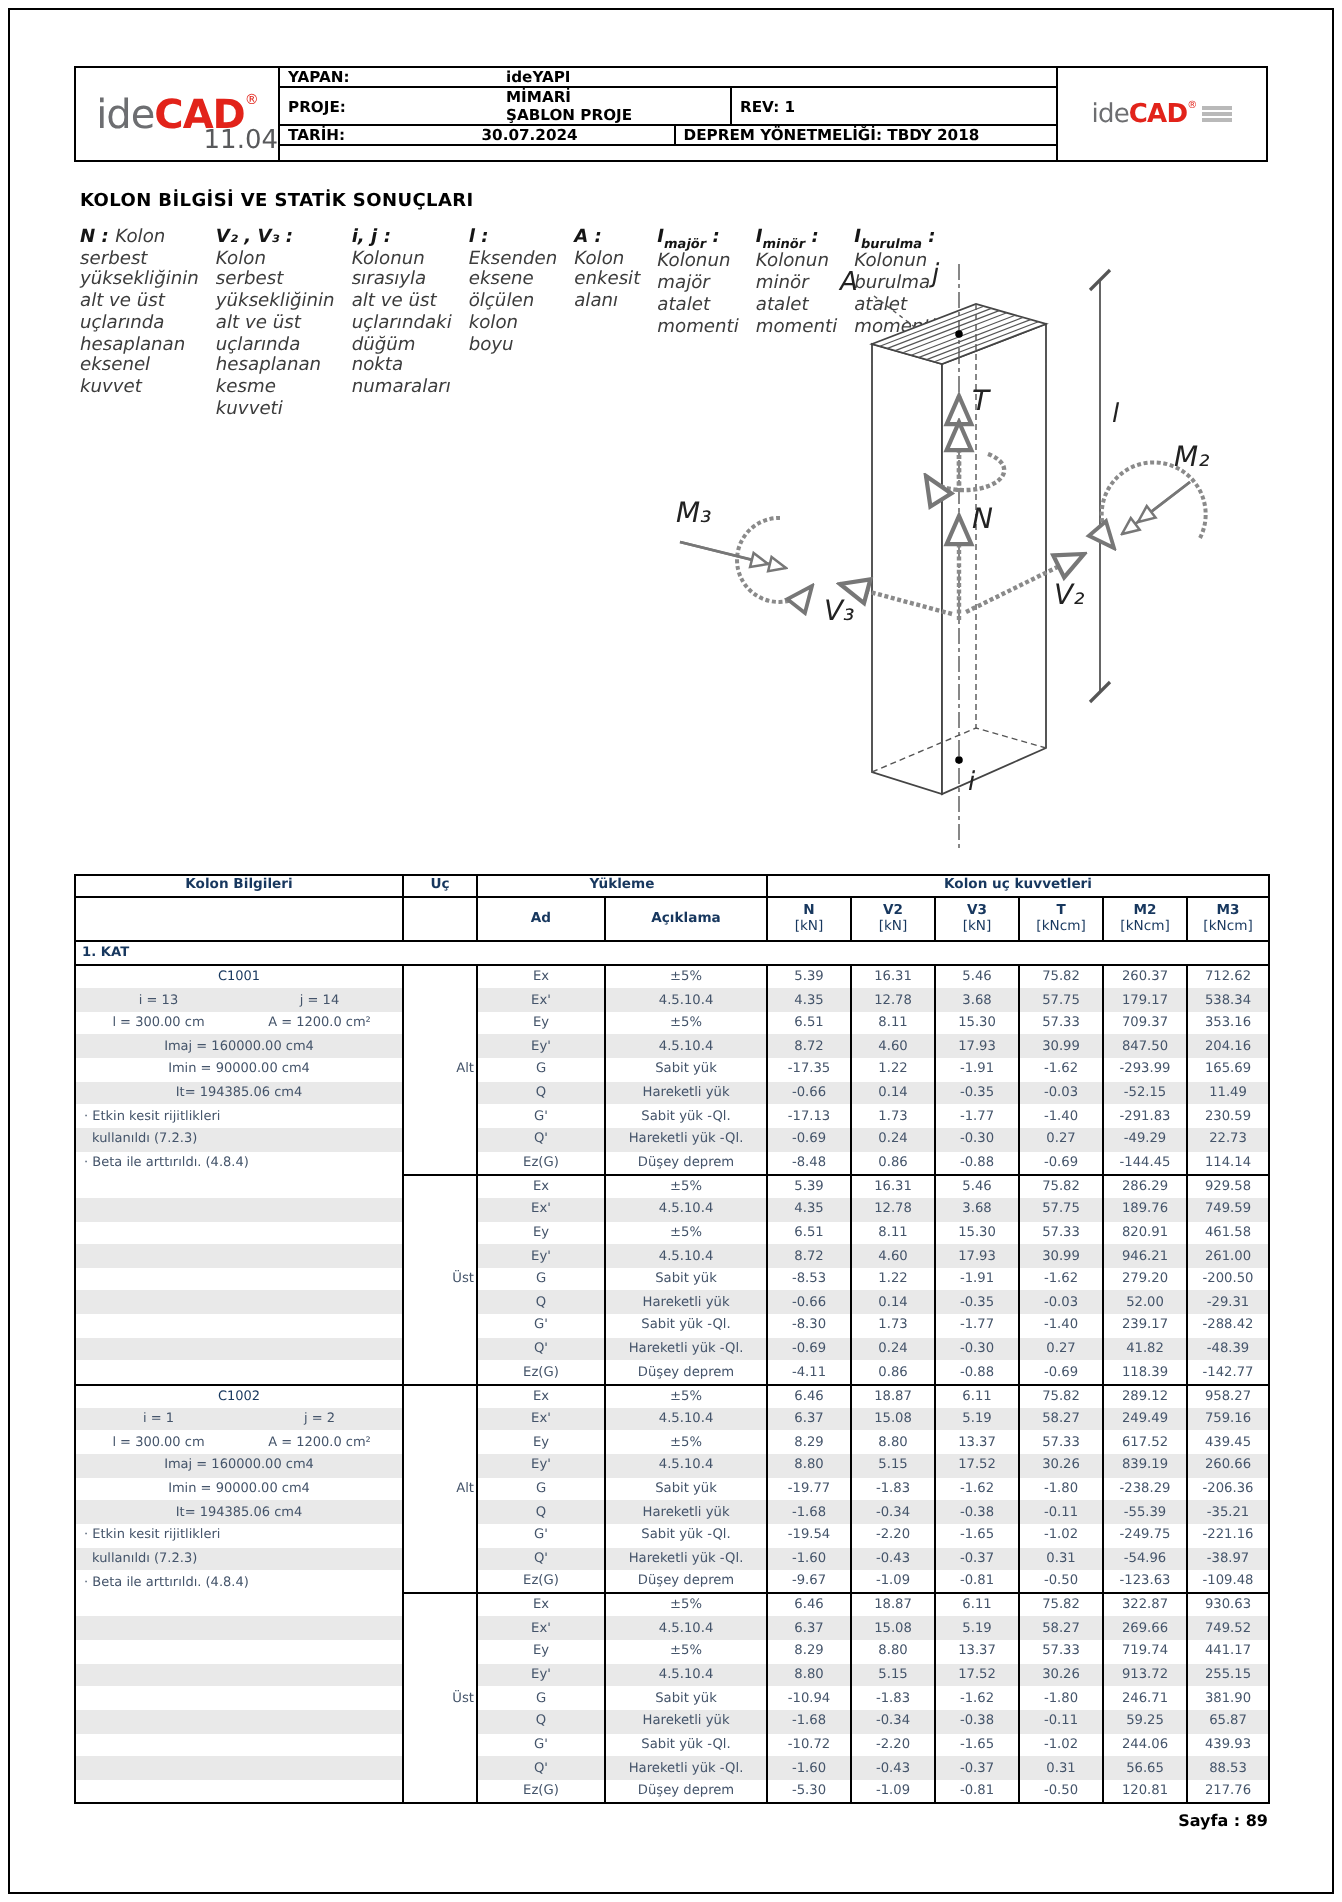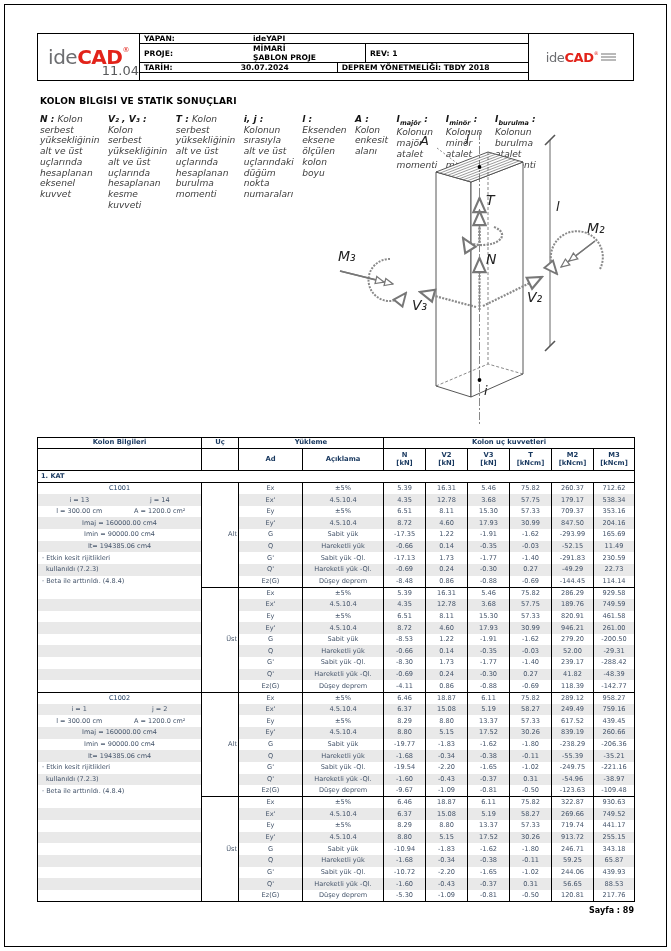--- a/index.html
+++ b/index.html
@@ -47,21 +47,21 @@
   .dlabel{font-style:italic; font-size:13px; fill:#222; font-family:"DejaVu Sans", sans-serif;}
   .dlabel.big{font-size:14px;}
 
   
   table.main{position:absolute; left:37px; top:437px; width:597px; border-collapse:collapse; table-layout:fixed;
              border:1.5px solid var(--line); font-size:6.6px; color:var(--body);}
   table.main th, table.main td{border-left:1px solid var(--line); border-right:1px solid var(--line); padding:0 1px; height:11.65px; line-height:1.05; overflow:hidden; white-space:nowrap;}
   table.main thead th{border:1px solid var(--line); color:var(--navy); font-weight:bold; font-size:6.8px; text-align:center;}
   tr.h1 th{height:11px;}
   tr.h2 th{height:22px;}
-  .unit{font-weight:bold;}
+  .unit{font-weight:normal;}
   tr.section-row td{border:1px solid var(--line); color:var(--navy); font-weight:bold; text-align:left; padding-left:3px; height:12px;}
   tr.stripe td{background:var(--stripe);}
   tr.col-start td{border-top:1px solid var(--line);}
   tr.half-start td{border-top:1px solid var(--line);}
   tr.half-start td.info{border-top:none;}
   td.uc{text-align:right; vertical-align:middle;margin-top:32px;}
   td.ad, td.ac, td.val{text-align:center;}
   td.info{font-size:6.5px;}
   td.info.i-title{font-weight:normal; color:var(--navy); text-align:center;}
   td.info.i-center{text-align:center;}
@@ -108,21 +108,20 @@
           <i></i>
         </div>
     </div>
   </div>
 
   <div class="doc-title">KOLON BİLGİSİ VE STATİK SONUÇLARI</div>
 
   <div class="defs">
       <div class="def"><span class="term">N : </span><span class="desc">Kolon serbest yüksekliğinin alt ve üst uçlarında hesaplanan eksenel kuvvet</span></div>
       <div class="def"><span class="term">V₂ , V₃ : </span><span class="desc">Kolon serbest yüksekliğinin alt ve üst uçlarında hesaplanan kesme kuvveti</span></div>
-      <div class="def"><span class="term">T : </span><span class="desc">Kolon serbest yüksekliğinin alt ve üst uçlarında hesaplanan burulma momenti</span></div>
       <div class="def"><span class="term">i, j : </span><span class="desc">Kolonun sırasıyla alt ve üst  uçlarındaki düğüm nokta numaraları</span></div>
       <div class="def"><span class="term">l : </span><span class="desc">Eksenden eksene  ölçülen kolon boyu</span></div>
       <div class="def"><span class="term">A : </span><span class="desc">Kolon enkesit alanı</span></div>
       <div class="def"><span class="term">I<sub>majör</sub> : </span><span class="desc">Kolonun majör atalet momenti</span></div>
       <div class="def"><span class="term">I<sub>minör</sub> : </span><span class="desc">Kolonun minör atalet momenti</span></div>
       <div class="def"><span class="term">I<sub>burulma</sub> : </span><span class="desc">Kolonun burulma atalet momenti</span></div>
     </div>
 
   <svg class="diagram" viewBox="0 0 330 322">
     <defs>
@@ -599,21 +598,21 @@
         </tr>
         <tr>
           <td class="info"></td>
           <td class="ad">G</td>
           <td class="ac">Sabit yük</td>
           <td class="val">-10.94</td>
           <td class="val">-1.83</td>
           <td class="val">-1.62</td>
           <td class="val">-1.80</td>
           <td class="val">246.71</td>
-          <td class="val">343.18</td>
+          <td class="val">381.90</td>
         </tr>
         <tr class="stripe">
           <td class="info"></td>
           <td class="ad">Q</td>
           <td class="ac">Hareketli yük</td>
           <td class="val">-1.68</td>
           <td class="val">-0.34</td>
           <td class="val">-0.38</td>
           <td class="val">-0.11</td>
           <td class="val">59.25</td>

